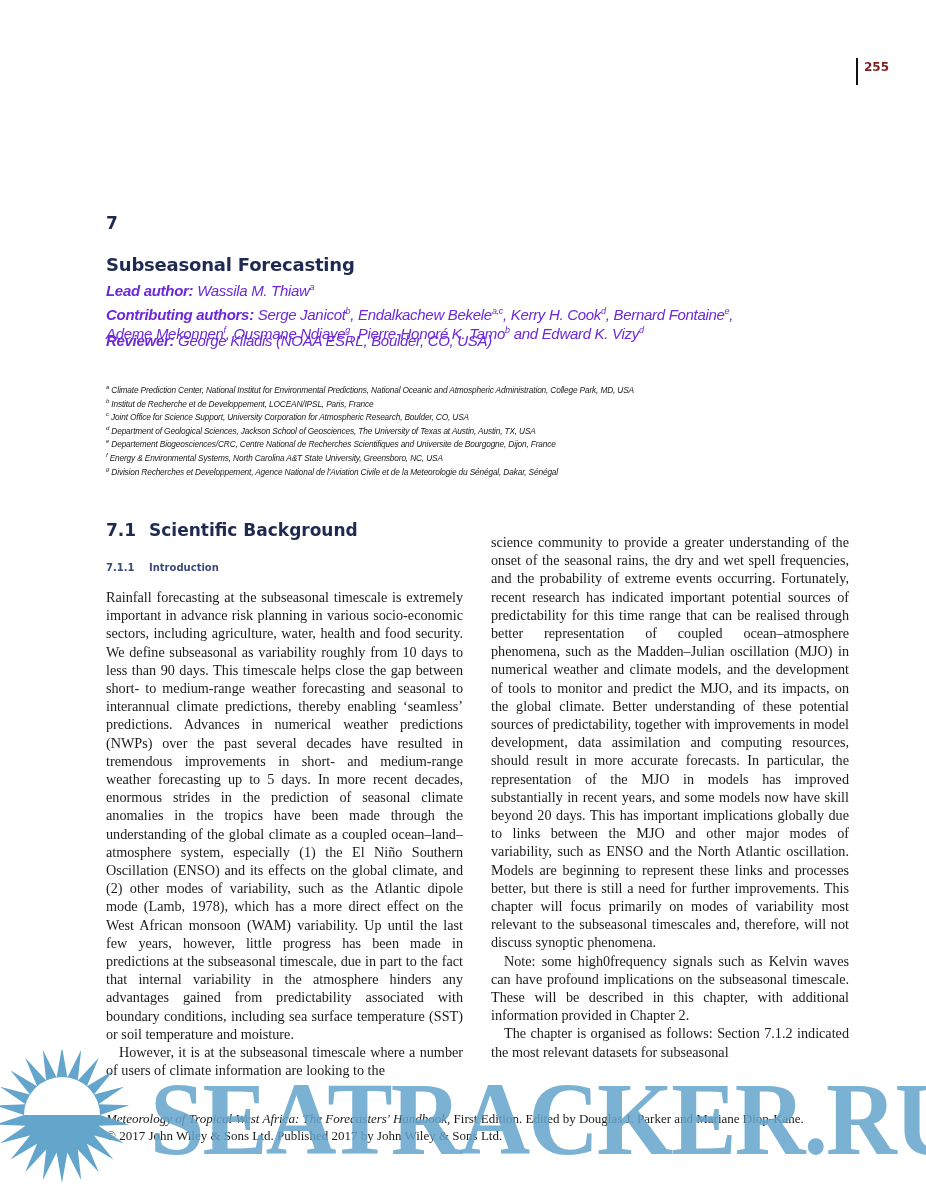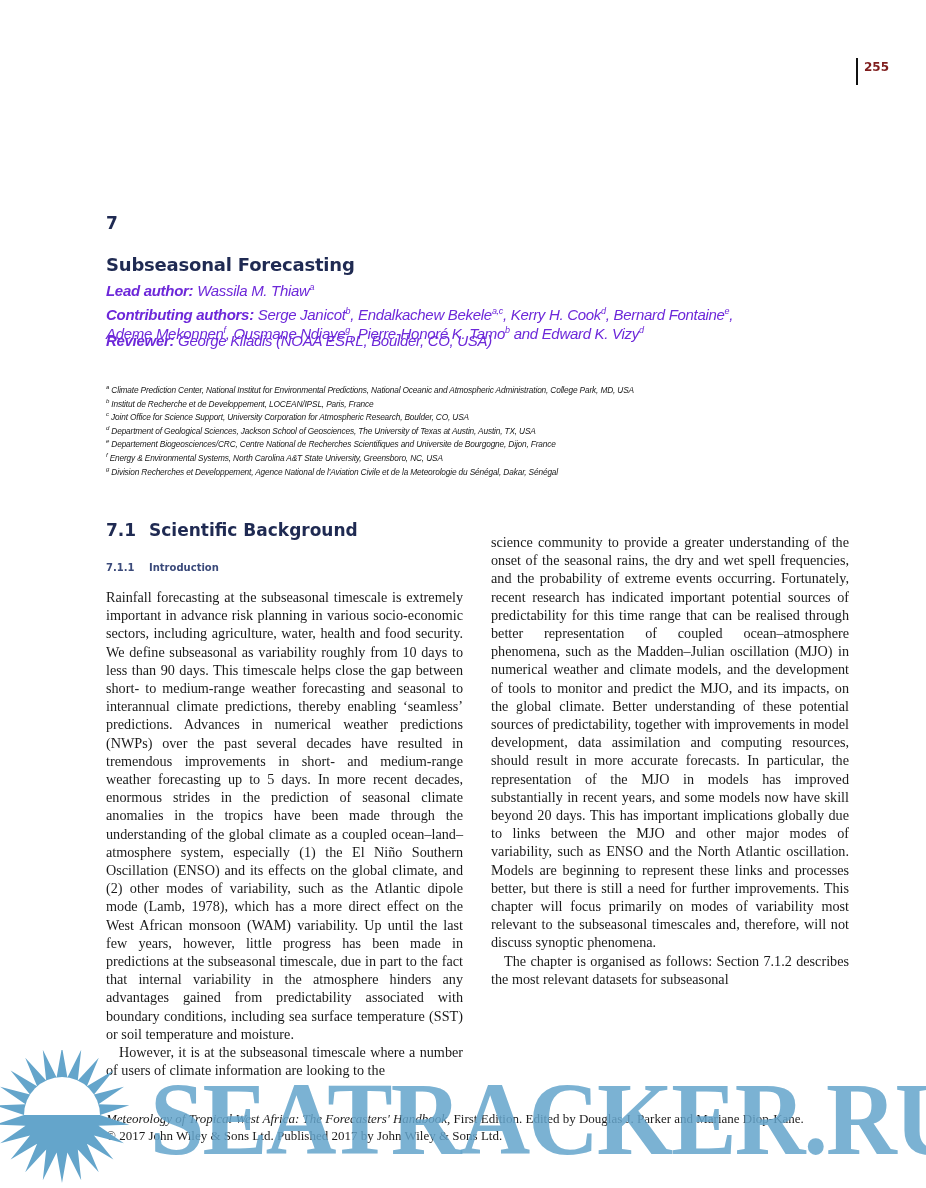--- a/index.html
+++ b/index.html
@@ -80,21 +80,22 @@
   <span class="num">7.1.1</span><span>Introduction</span>
 </div>
 
 <div class="col col-left">
   <p>Rainfall forecasting at the subseasonal timescale is extremely important in advance risk planning in various socio-economic sectors, including agriculture, water, health and food security. We define subseasonal as variability roughly from 10 days to less than 90 days. This timescale helps close the gap between short- to medium-range weather forecasting and seasonal to interannual climate predictions, thereby enabling ‘seamless’ predictions. Advances in numerical weather predictions (NWPs) over the past several decades have resulted in tremendous improvements in short- and medium-range weather forecasting up to 5 days. In more recent decades, enormous strides in the prediction of seasonal climate anomalies in the tropics have been made through the understanding of the global climate as a coupled ocean–land–atmosphere system, especially (1) the El Niño Southern Oscillation (ENSO) and its effects on the global climate, and (2) other modes of variability, such as the Atlantic dipole mode (Lamb, 1978), which has a more direct effect on the West African monsoon (WAM) variability. Up until the last few years, however, little progress has been made in predictions at the subseasonal timescale, due in part to the fact that internal variability in the atmosphere hinders any advantages gained from predictability associated with boundary conditions, including sea surface temperature (SST) or soil temperature and moisture.</p>
   <p class="indent">However, it is at the subseasonal timescale where a number of users of climate information are looking to the</p>
 </div>
 
 <div class="col col-right">
   <p>science community to provide a greater understanding of the onset of the seasonal rains, the dry and wet spell frequencies, and the probability of extreme events occurring. Fortunately, recent research has indicated important potential sources of predictability for this time range that can be realised through better representation of coupled ocean–atmosphere phenomena, such as the Madden–Julian oscillation (MJO) in numerical weather and climate models, and the development of tools to monitor and predict the MJO, and its impacts, on the global climate. Better understanding of these potential sources of predictability, together with improvements in model development, data assimilation and computing resources, should result in more accurate forecasts. In particular, the representation of the MJO in models has improved substantially in recent years, and some models now have skill beyond 20 days. This has important implications globally due to links between the MJO and other major modes of variability, such as ENSO and the North Atlantic oscillation. Models are beginning to represent these links and processes better, but there is still a need for further improvements. This chapter will focus primarily on modes of variability most relevant to the subseasonal timescales and, therefore, will not discuss synoptic phenomena.</p>
-  <p class="indent">The chapter is organised as follows: Section 7.1.2 describes the most relevant datasets for subseasonal</p>
+  <p class="indent">Note: some high0frequency signals such as Kelvin waves can have profound implications on the subseasonal timescale. These will be described in this chapter, with additional information provided in Chapter 2.</p>
+  <p class="indent">The chapter is organised as follows: Section 7.1.2 indicated the most relevant datasets for subseasonal</p>
 </div>
 
 <div class="footer">
   <div><i>Meteorology of Tropical West Africa: The Forecasters' Handbook</i><span>, First Edition. Edited by Douglas J. Parker and Mariane Diop-Kane.</span></div>
   <div>© 2017 John Wiley &amp; Sons Ltd. Published 2017 by John Wiley &amp; Sons Ltd.</div>
 </div>
 
 <svg class="watermark" viewBox="0 0 926 138" width="926" height="138">
   <g id="sun" transform="translate(62,65)" fill="#64a5cb">
       <polygon points="0.0,-68.0 5.4,-37.6 19.2,-65.2 15.8,-34.6 36.8,-57.2 24.9,-28.7 51.4,-44.5 32.0,-20.5 61.9,-28.2 36.5,-10.7 67.3,-9.7 38.0,-0.0 67.3,9.7 36.5,10.7 61.9,28.2 32.0,20.5 51.4,44.5 24.9,28.7 36.8,57.2 15.8,34.6 19.2,65.2 5.4,37.6 0.0,68.0 -5.4,37.6 -19.2,65.2 -15.8,34.6 -36.8,57.2 -24.9,28.7 -51.4,44.5 -32.0,20.5 -61.9,28.2 -36.5,10.7 -67.3,9.7 -38.0,0.0 -67.3,-9.7 -36.5,-10.7 -61.9,-28.2 -32.0,-20.5 -51.4,-44.5 -24.9,-28.7 -36.8,-57.2 -15.8,-34.6 -19.2,-65.2 -5.4,-37.6"></polygon>

